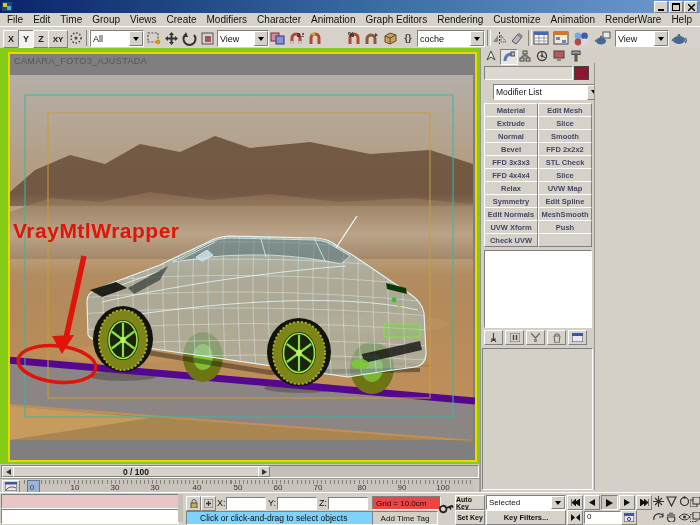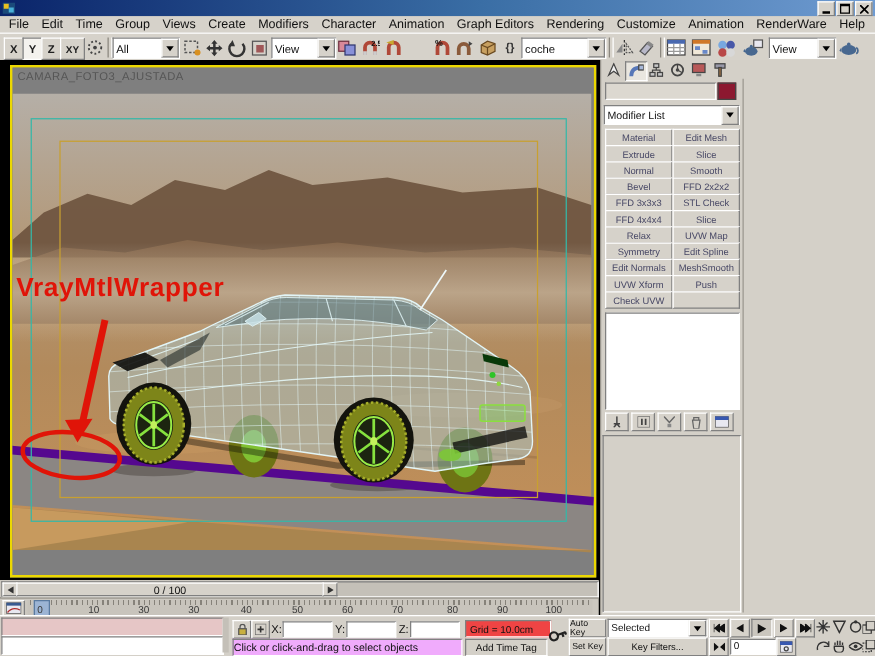--- a/index.html
+++ b/index.html
@@ -1,40 +1,40 @@
 <!DOCTYPE html>
 <html><head>
 <meta charset="utf-8">
 <style>
   html,body{margin:0;padding:0;background:#555;}
   .app{position:relative;width:700px;height:525px;background:#c9c5bd;overflow:hidden;
        font-family:"Liberation Sans",sans-serif;-webkit-font-smoothing:none;}
   .abs{position:absolute;}
   
-  .r{border-top:1px solid #ffffff;border-left:1px solid #ffffff;border-right:1px solid #808080;border-bottom:1px solid #808080;background:#d6d2ca;}
+  .r{border-top:1px solid #ffffff;border-left:1px solid #ffffff;border-right:1px solid #808080;border-bottom:1px solid #808080;background:#d6d2ca;font-weight:bold;}
   .s{border-top:1px solid #808080;border-left:1px solid #808080;border-right:1px solid #ffffff;border-bottom:1px solid #ffffff;}
   .press{border-top:1px solid #808080;border-left:1px solid #808080;border-right:1px solid #ffffff;border-bottom:1px solid #ffffff;background:#e9e6df;}
   
   .titlebar{left:0;top:0;width:700px;height:13px;background:linear-gradient(90deg,#0a246a,#3a6ea5 55%,#6f9bd1);display:flex;align-items:center;}
   .titlebar .ttext{color:#fff;font-size:9px;font-weight:bold;margin-left:3px;white-space:nowrap;}
   .winbtn{width:12px;height:10px;margin-left:1px;display:flex;align-items:center;justify-content:center;}
   .winbtns{position:absolute;right:2px;top:1px;display:flex;}
   
   .menubar{left:0;top:13px;width:700px;height:13px;background:#d6d2ca;display:flex;align-items:center;gap:0;border-bottom:1px solid #b8b4ac;}
   .menubar span{font-size:10px;color:#111;padding:0 5px;white-space:nowrap;}
   
   .toolbar{left:0;top:26px;width:700px;height:22px;background:#d6d2ca;border-top:1px solid #fff;}
   .tbtn{position:absolute;top:3px;height:16px;display:flex;align-items:center;justify-content:center;font-size:9px;font-weight:bold;color:#222;}
   .combo{position:absolute;top:3px;height:15px;background:#fff;border-top:1px solid #808080;border-left:1px solid #808080;border-right:1px solid #fff;border-bottom:1px solid #fff;display:flex;align-items:center;}
   .combo .ctext{font-size:9px;color:#111;padding-left:2px;flex:1;white-space:nowrap;overflow:hidden;}
   .carrow{width:12px;height:13px;background:#d6d2ca;border-top:1px solid #fff;border-left:1px solid #fff;border-right:1px solid #808080;border-bottom:1px solid #808080;display:flex;align-items:center;justify-content:center;}
   .dn{width:0;height:0;border-left:3px solid transparent;border-right:3px solid transparent;border-top:4px solid #000;}
   .vsep{position:absolute;top:3px;width:2px;height:16px;border-left:1px solid #8a867e;border-right:1px solid #fff;}
   
-  .leftzone{left:0;top:48px;width:480px;height:444px;background:#000000;}
+  .leftzone{left:0;top:48px;width:480px;height:444px;background:#84cc16;}
   .vpbox{position:absolute;left:8px;top:4px;width:465px;height:406px;border:2px solid #ecd800;background:#7f7f7f;}
   .vplabel{position:absolute;left:4px;top:2px;font-size:9px;color:#565656;letter-spacing:.4px;}
   .annot{position:absolute;left:3px;top:165px;font-size:21px;font-weight:bold;color:#e01408;letter-spacing:.5px;}
   
   .sliderrow{position:absolute;left:0;top:416px;width:479px;height:14px;background:#ccc8c0;}
   .trackrow{position:absolute;left:0;top:430px;width:479px;height:14px;background:#ccc8c0;border-top:1px solid #9a968e;}
   .tickstrip{position:absolute;left:22px;top:1px;width:452px;height:12px;background:#c8c4bc;}
   .ticks{position:absolute;left:2px;top:0;width:448px;height:4px;background:repeating-linear-gradient(90deg,#86827a 0 1px,transparent 1px 4.13px);}
   .ticklabel{position:absolute;top:3px;width:16px;text-align:center;font-size:8px;color:#3a3a3a;}
   
@@ -473,21 +473,21 @@
     <div class="ctab" style="left:87px">
         <svg width="12" height="12">
           <rect x="2" y="1" width="8" height="3.5" fill="#9898a8" stroke="#444"></rect>
           <rect x="5" y="4" width="2" height="7" fill="#a07040" stroke="#444"></rect>
         </svg>
       </div>
 
     <div class="abs s" style="left:3px;top:18px;width:87px;height:12px;background:#dcd8d0"></div>
     <div class="abs" style="left:93px;top:18px;width:13px;height:12px;background:#8c1830;border:1px solid #444"></div>
 
-    <div class="combo" style="left:2px;top:36px;width:107px;height:14px">
+    <div class="combo" style="left:12px;top:36px;width:107px;height:14px">
       <span class="ctext" style="font-size:8.5px">Modifier List</span>
       <span class="carrow">
           <span class="dn"></span>
         </span>
     </div>
 
     <div class="abs" style="left:3px;top:55px;width:108px;display:grid;grid-template-columns:53px 53px;grid-auto-rows:13px;gap:0 1px">
       <div class="modbtn r">Material</div>
       <div class="modbtn r">Edit Mesh</div>
       <div class="modbtn r">Extrude</div>
@@ -569,21 +569,21 @@
         </svg>
       </div>
     <span class="lbl" style="left:217px;top:5px">X:</span>
     <div class="fld" style="left:226px;top:4px;width:38px"></div>
     <span class="lbl" style="left:268px;top:5px">Y:</span>
     <div class="fld" style="left:277px;top:4px;width:38px"></div>
     <span class="lbl" style="left:319px;top:5px">Z:</span>
     <div class="fld" style="left:328px;top:4px;width:38px"></div>
     <div class="abs s" style="left:372px;top:3px;width:64px;height:12px;font-size:8px;color:#111;display:flex;align-items:center;padding-left:3px;background:#ef4444">Grid = 10.0cm</div>
 
-    <div class="abs s" style="left:186px;top:18px;width:182px;height:12px;font-size:8.5px;color:#111;display:flex;align-items:center;padding-left:0;background:#f0abfc">Click or click-and-drag to select objects</div>
+    <div class="abs s" style="left:186px;top:18px;width:182px;height:12px;font-size:8.5px;color:#111;display:flex;align-items:center;padding-left:13px;background:#7dd3fc">Click or click-and-drag to select objects</div>
     <div class="abs s" style="left:372px;top:18px;width:64px;height:12px;font-size:8px;color:#111;display:flex;align-items:center;justify-content:center;background:#d4d0c8">Add Time Tag</div>
 
     <div class="abs" style="left:438px;top:6px">
         <svg width="17" height="19">
           <g transform="rotate(-20 8 9)">
             <circle cx="5" cy="9" r="3.2" fill="none" stroke="#222" stroke-width="1.8"></circle>
             <path d="M8,9 H15 M12,9 V12 M14.5,9 V11" stroke="#222" stroke-width="1.8" fill="none"></path>
           </g>
         </svg>
       </div>

